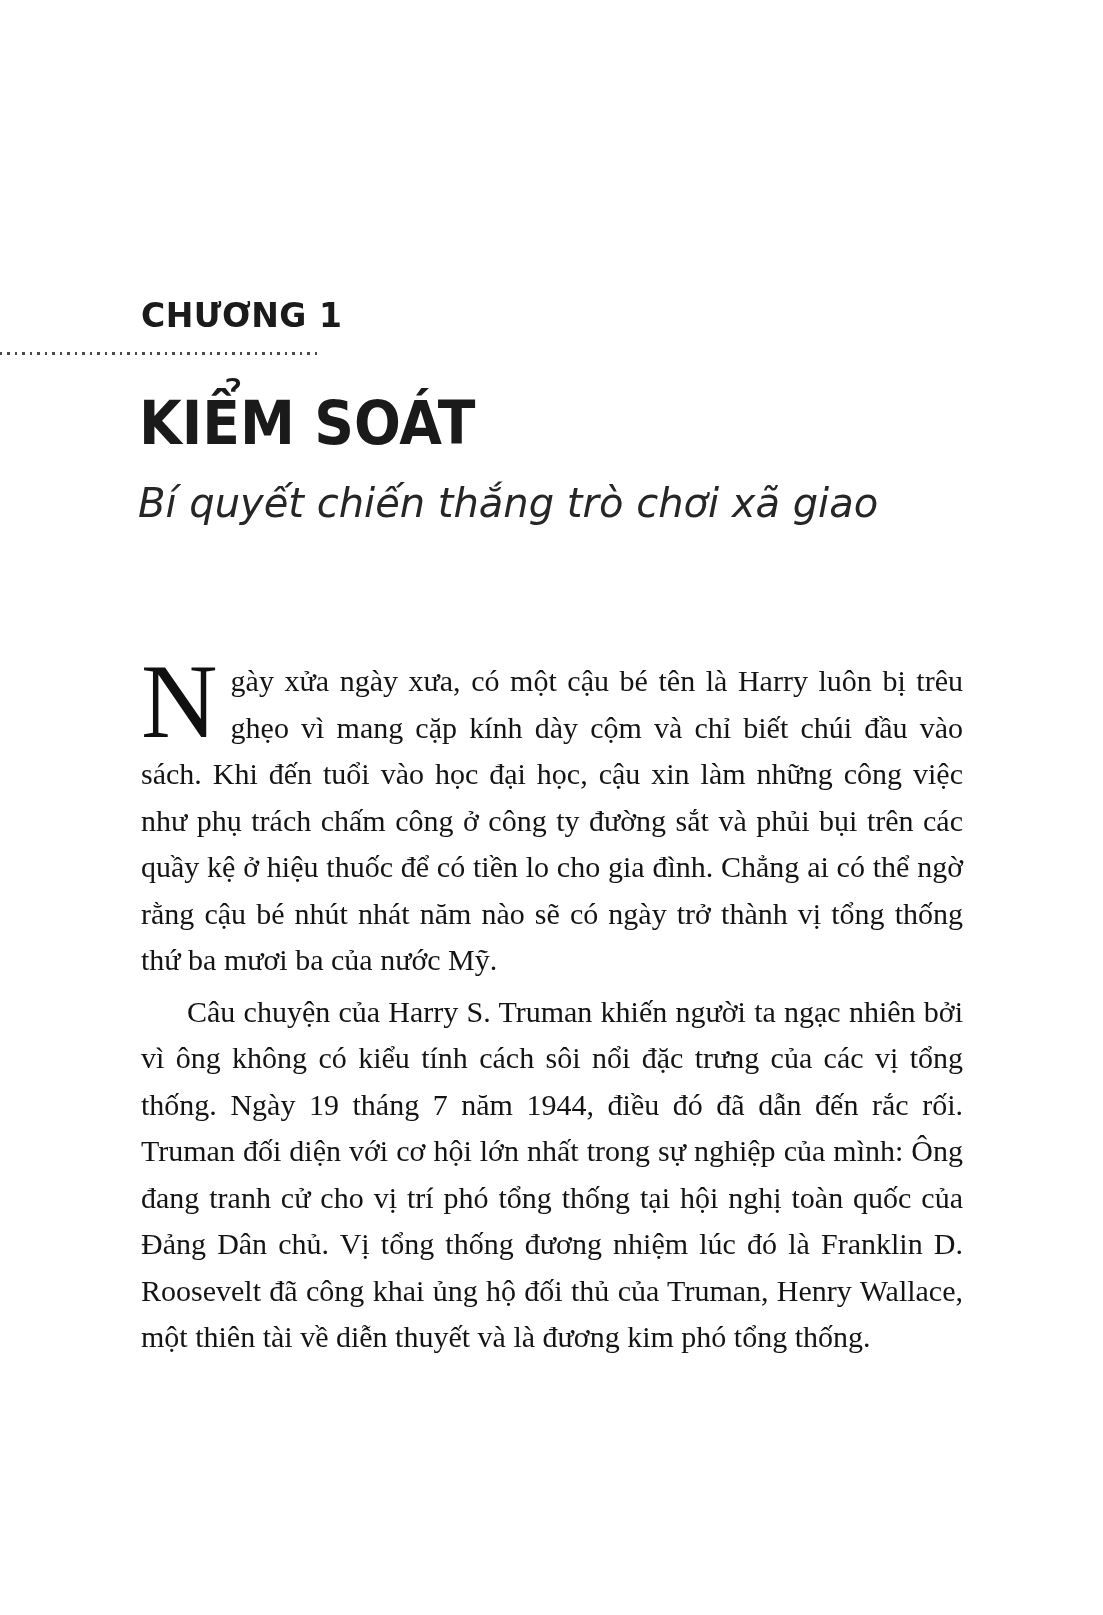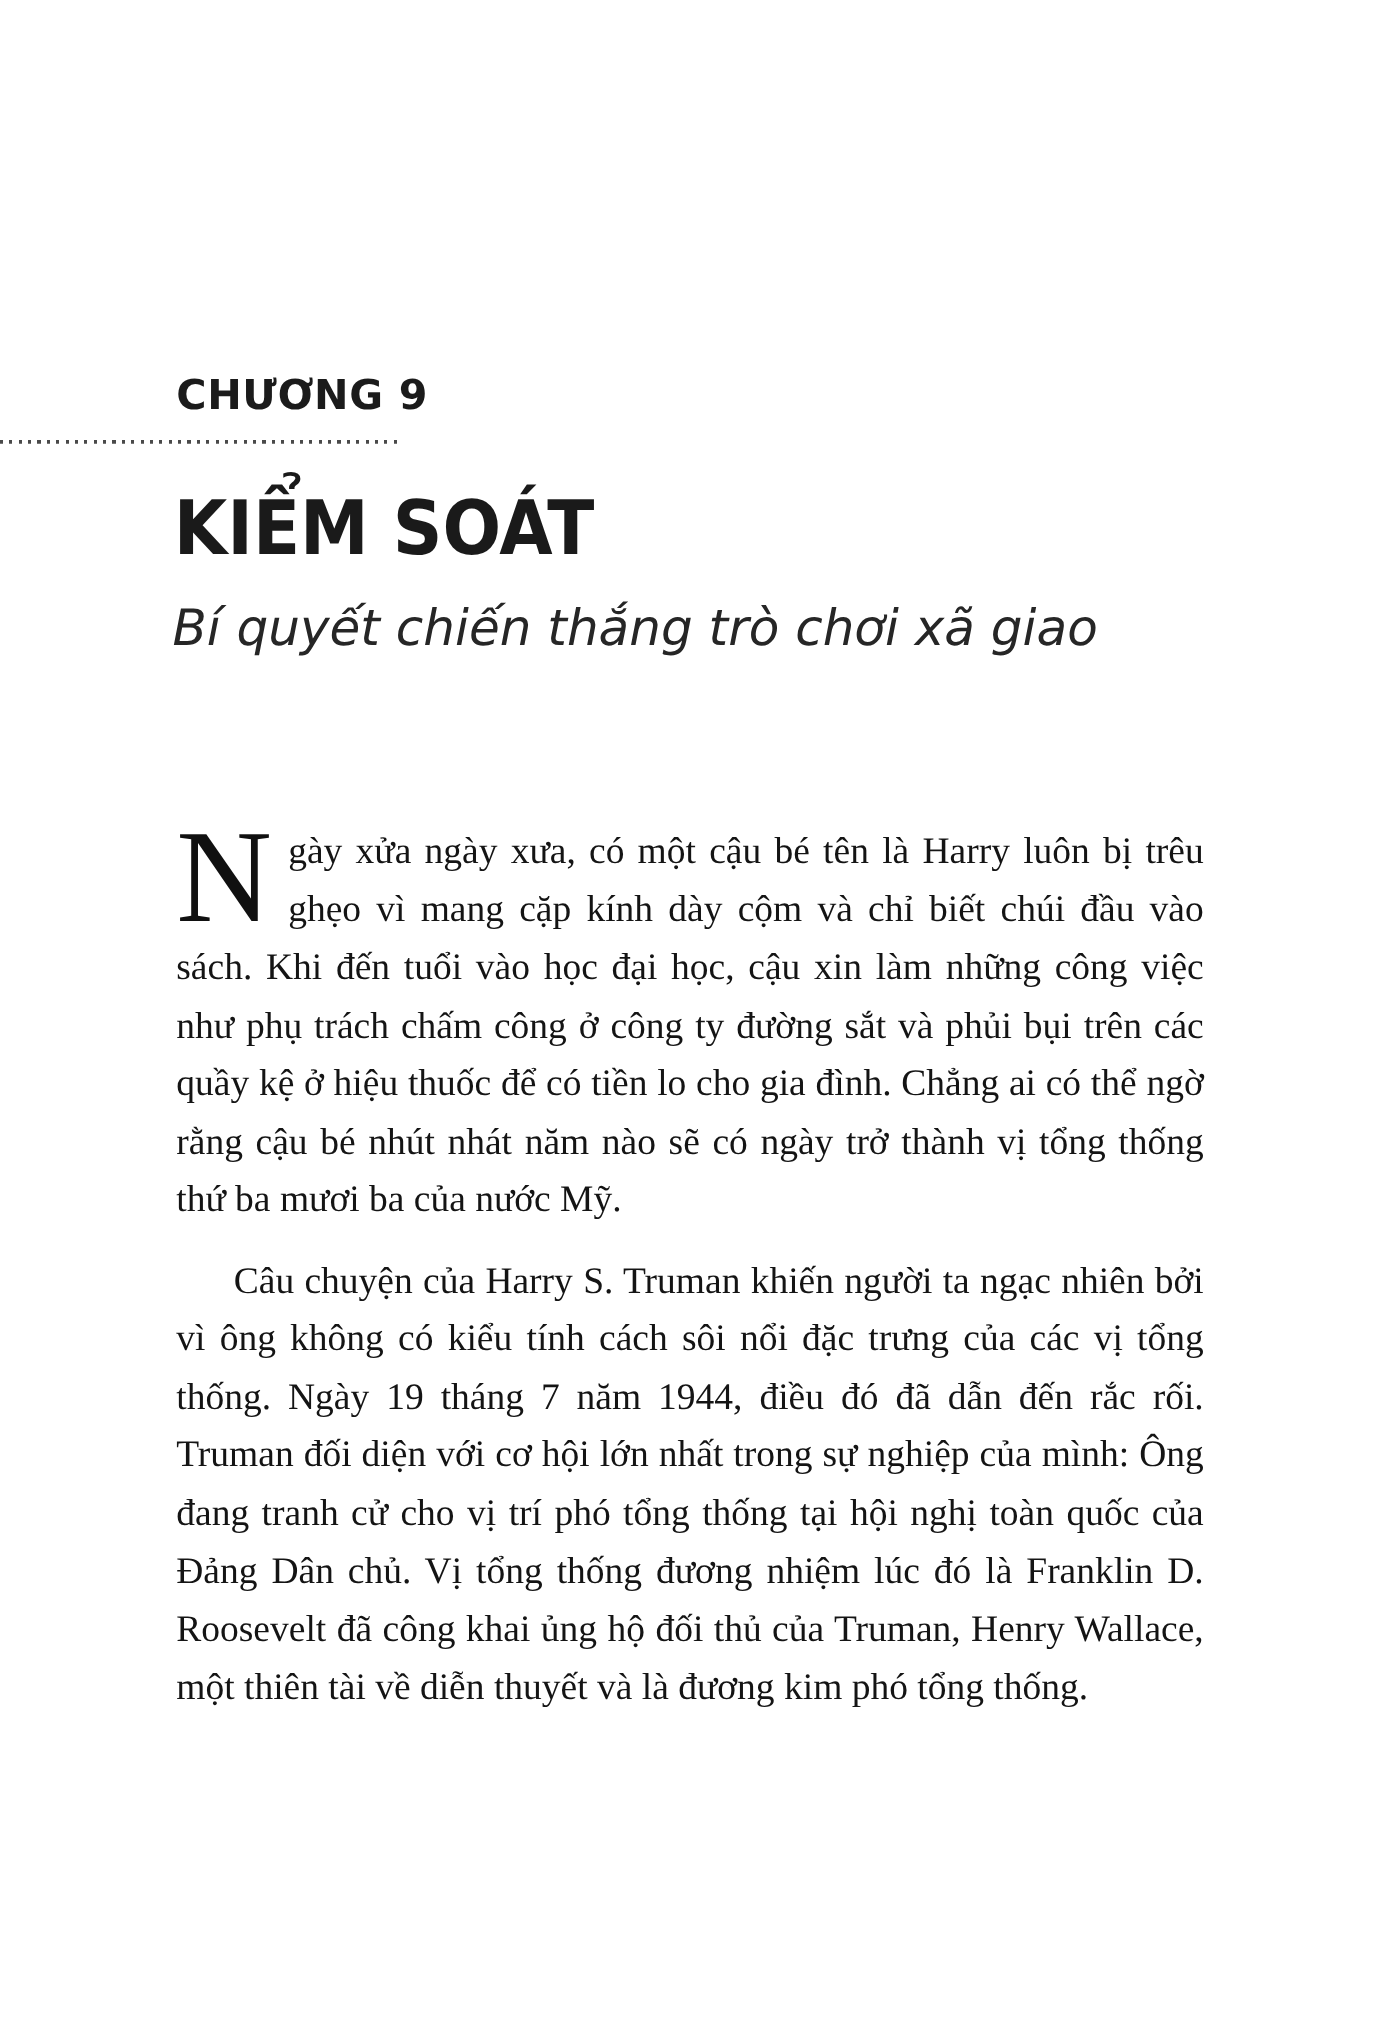--- a/index.html
+++ b/index.html
@@ -67,38 +67,38 @@
   .body-text {
     position: absolute;
     left: 141px;
     top: 658px;
     width: 822px;
     font-size: 30px;
     line-height: 46.5px;
     text-align: justify;
     color: #141414;
   }
-  .para + .para { margin-top: 18px; }
+  .para + .para { margin-top: 5px; }
   .para.indented { text-indent: 46px; }
   .drop-cap {
     float: left;
     font-family: "Liberation Serif", "DejaVu Serif", serif;
     font-size: 106px;
     line-height: 88px;
     height: 88px;
     padding-right: 13px;
     color: #101010;
   }
 </style>
 </head>
 <body>
 
 <div class="page">
 
-  <div class="chapter-label">CHƯƠNG 9</div>
+  <div class="chapter-label">CHƯƠNG 1</div>
 
   <div class="dotted-line"></div>
 
   <h1 class="title">KIỂM SOÁT</h1>
 
   <div class="subtitle">Bí quyết chiến thắng trò chơi xã giao</div>
 
   <main class="body-text">
     <p class="para first"><span class="drop-cap">N</span><span>gày xửa ngày xưa, có một cậu bé tên là Harry luôn bị trêu ghẹo vì mang cặp kính dày cộm và chỉ biết chúi đầu vào sách. Khi đến tuổi vào học đại học, cậu xin làm những công việc như phụ trách chấm công ở công ty đường sắt và phủi bụi trên các quầy kệ ở hiệu thuốc để có tiền lo cho gia đình. Chẳng ai có thể ngờ rằng cậu bé nhút nhát năm nào sẽ có ngày trở thành vị tổng thống thứ ba mươi ba của nước Mỹ.</span></p>
 

